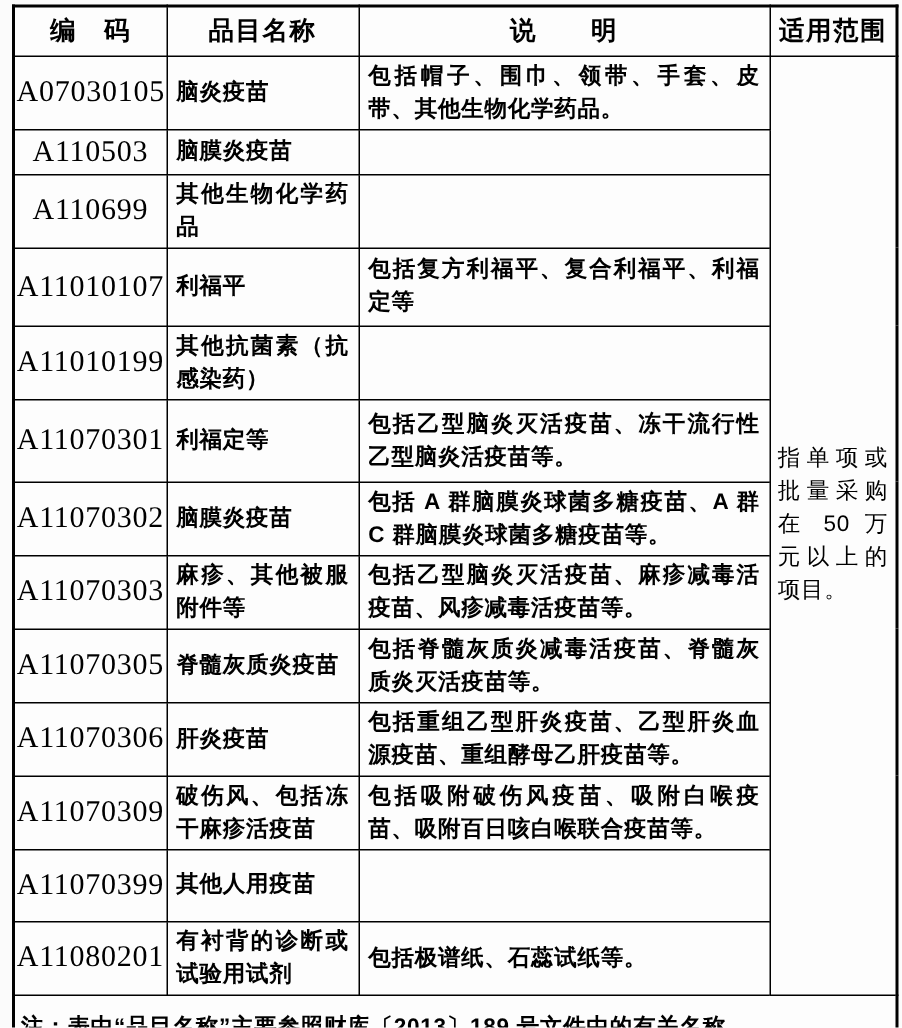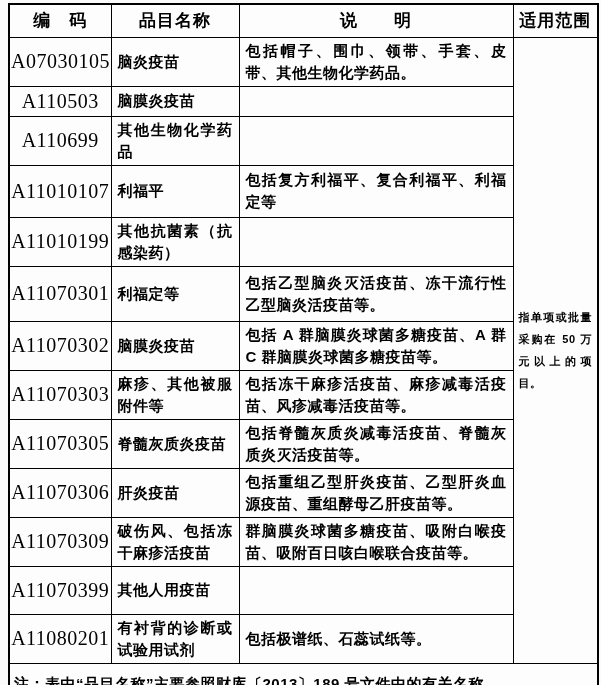--- a/index.html
+++ b/index.html
@@ -50,22 +50,22 @@
   td.name, td.desc {
     font-size: 15px;
     font-weight: bold;
     line-height: 22px;
     padding: 2px 6px;
     text-align: justify;
     text-justify: inter-character;
     letter-spacing: 0.5px;
   }
   td.scope {
-    font-size: 11px;
-    font-weight: bold;
+    font-size: 15px;
+    font-weight: normal;
     line-height: 22px;
     padding: 2px 5px;
     text-align: justify;
     text-justify: inter-character;
     vertical-align: middle;
     letter-spacing: 0.5px;
   }
   td.note {
     font-size: 15px;
     font-weight: bold;
@@ -125,36 +125,36 @@
         <td class="desc">包括乙型脑炎灭活疫苗、冻干流行性乙型脑炎活疫苗等。</td>
       </tr>
       <tr style="height:47px">
         <td class="code">A11070302</td>
         <td class="name">脑膜炎疫苗</td>
         <td class="desc">包括 A 群脑膜炎球菌多糖疫苗、A 群 C 群脑膜炎球菌多糖疫苗等。</td>
       </tr>
       <tr style="height:48px">
         <td class="code">A11070303</td>
         <td class="name">麻疹、其他被服附件等</td>
-        <td class="desc">包括冻干麻疹活疫苗、麻疹减毒活疫苗、风疹减毒活疫苗等。</td>
+        <td class="desc">包括乙型脑炎灭活疫苗、麻疹减毒活疫苗、风疹减毒活疫苗等。</td>
       </tr>
       <tr style="height:48px">
         <td class="code">A11070305</td>
         <td class="name">脊髓灰质炎疫苗</td>
         <td class="desc">包括脊髓灰质炎减毒活疫苗、脊髓灰质炎灭活疫苗等。</td>
       </tr>
       <tr style="height:49px">
         <td class="code">A11070306</td>
         <td class="name">肝炎疫苗</td>
         <td class="desc">包括重组乙型肝炎疫苗、乙型肝炎血源疫苗、重组酵母乙肝疫苗等。</td>
       </tr>
       <tr style="height:48px">
         <td class="code">A11070309</td>
         <td class="name">破伤风、包括冻干麻疹活疫苗</td>
-        <td class="desc">群脑膜炎球菌多糖疫苗、吸附白喉疫苗、吸附百日咳白喉联合疫苗等。</td>
+        <td class="desc">包括吸附破伤风疫苗、吸附白喉疫苗、吸附百日咳白喉联合疫苗等。</td>
       </tr>
       <tr style="height:48px">
         <td class="code">A11070399</td>
         <td class="name">其他人用疫苗</td>
         <td class="desc"></td>
       </tr>
       <tr style="height:47px">
         <td class="code">A11080201</td>
         <td class="name">有衬背的诊断或试验用试剂</td>
         <td class="desc">包括极谱纸、石蕊试纸等。</td>

